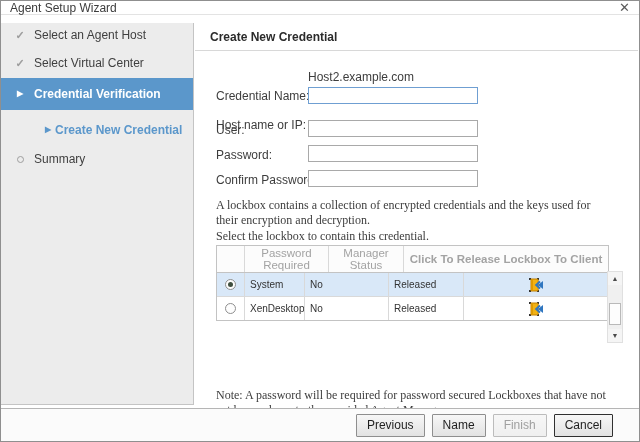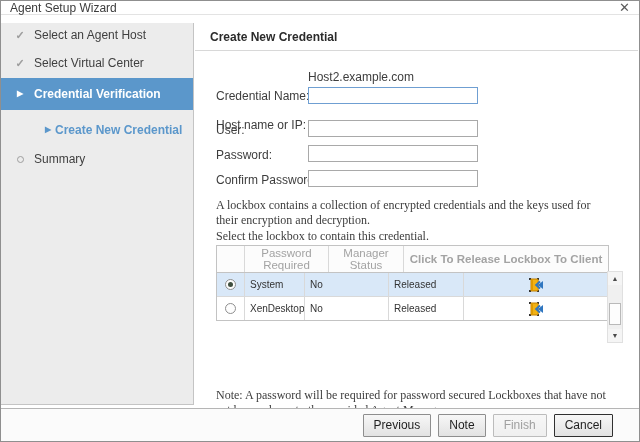--- a/index.html
+++ b/index.html
@@ -178,18 +178,18 @@
   <div class="vscroll">
     <div class="sb-btn sb-up">▲</div>
     <div class="sb-thumb"></div>
     <div class="sb-btn sb-down">▼</div>
   </div>
 
   <div class="para" style="top:350px;margin-top:37px;">Note: A password will be required for password secured Lockboxes that have not yet been release to the provided Agent Manager.</div>
 
   <div class="footer">
     <button class="btn">Previous</button>
-    <button class="btn">Note</button>
+    <button class="btn">Name</button>
     <button class="btn disabled">Finish</button>
     <button class="btn default">Cancel</button>
   </div>
 
 </div>
 
 </body></html>

